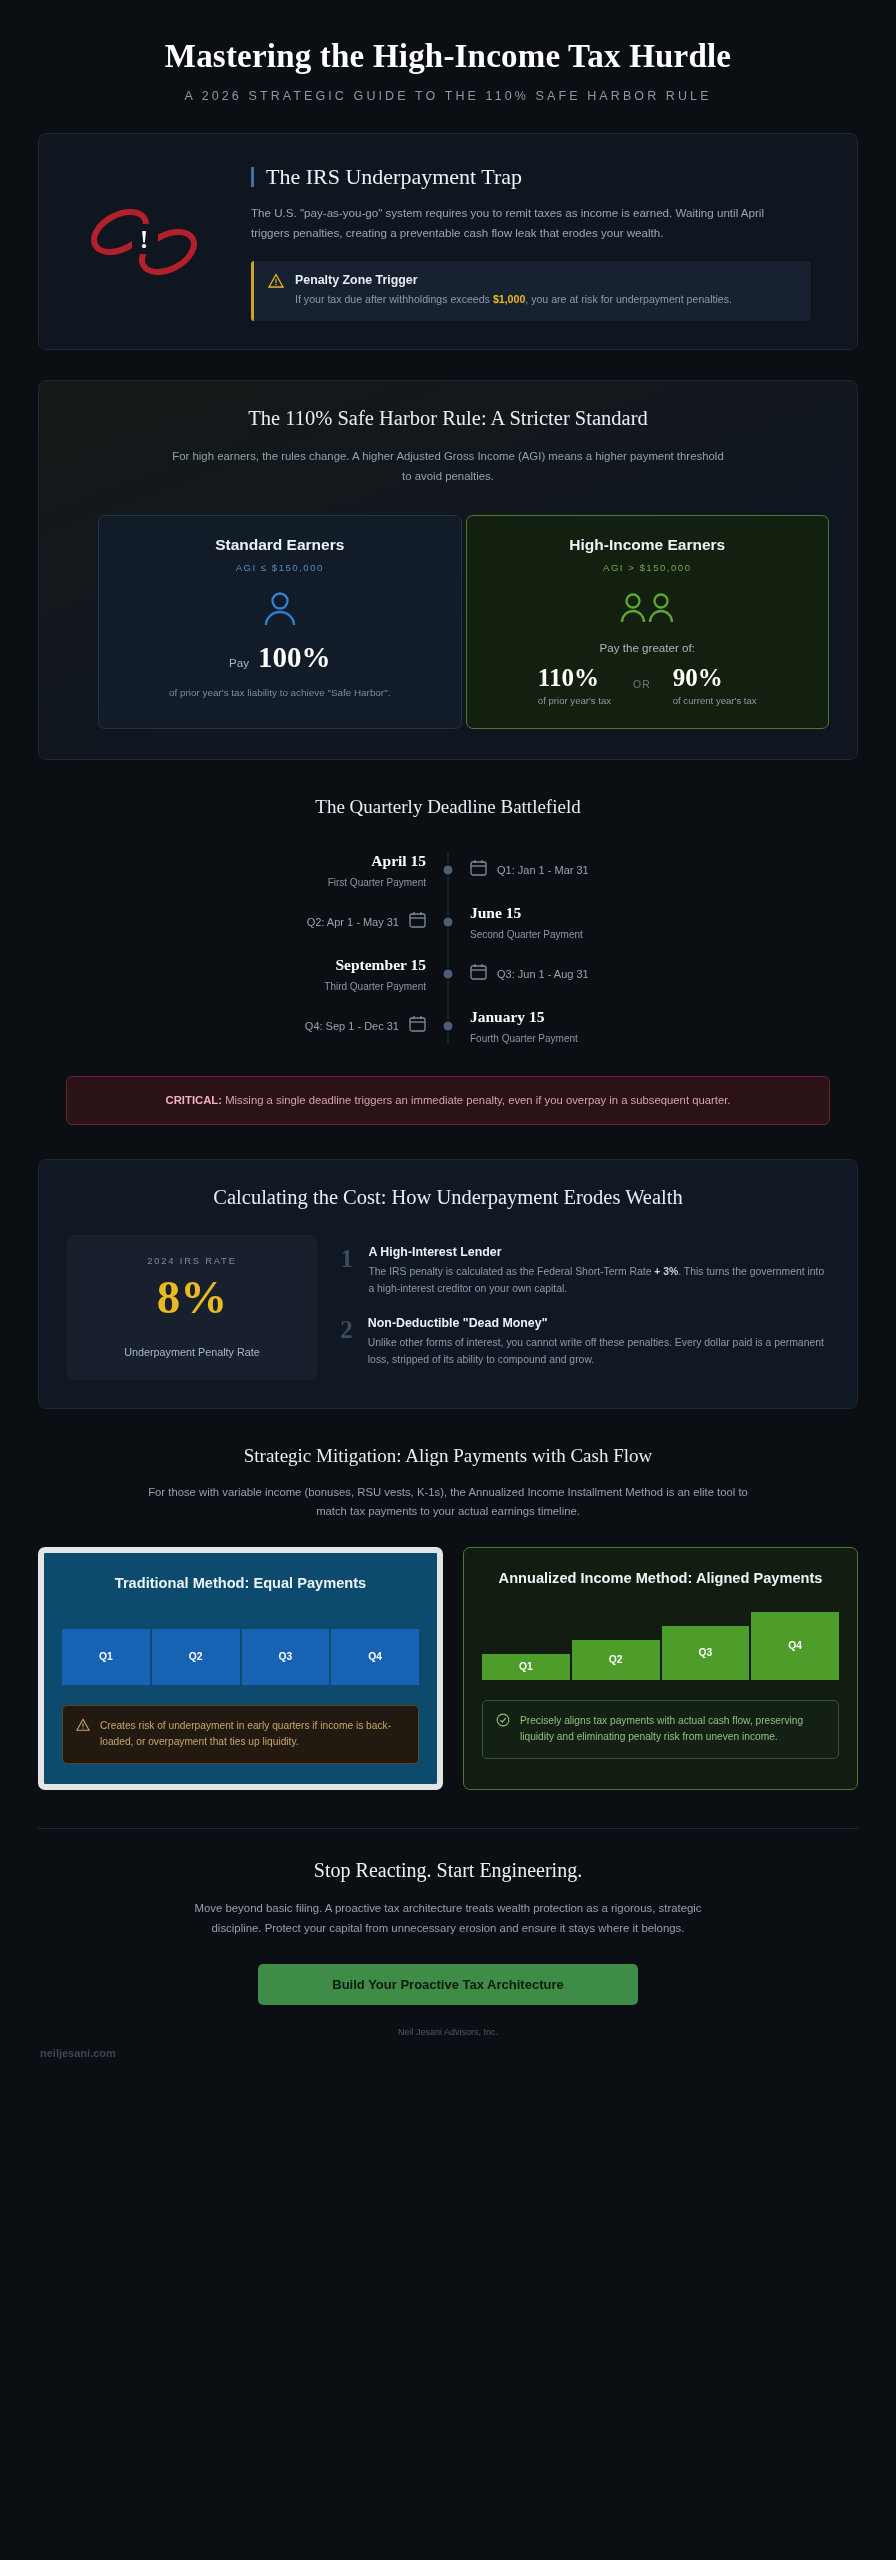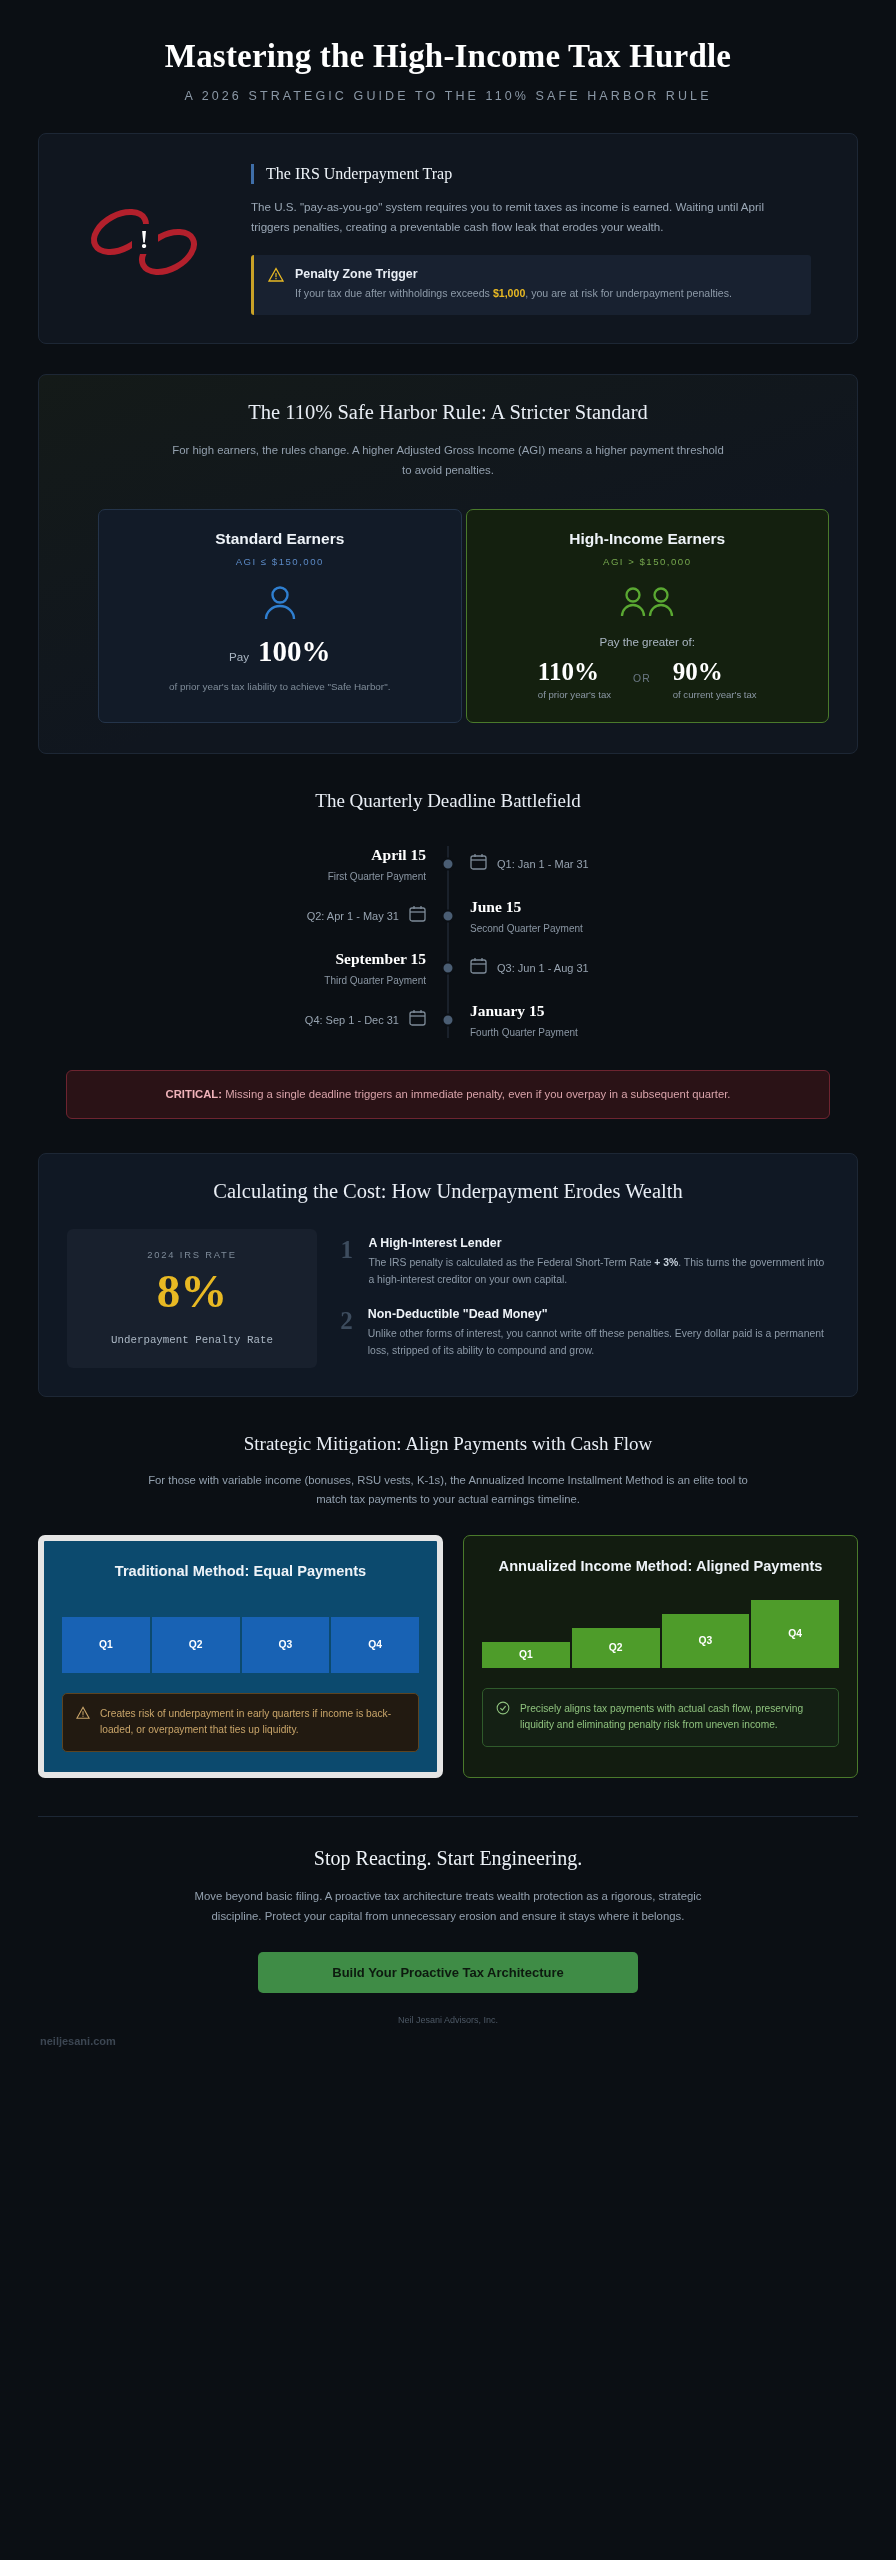--- a/index.html
+++ b/index.html
@@ -44,21 +44,21 @@
     font-weight: 400;
   }
 
   
   .trap { padding: 26px 28px 28px 28px; display: flex; gap: 24px; align-items: flex-start; }
   .trap-left { width: 160px; display:flex; align-items:center; justify-content:center; padding-top: 30px;}
   .trap-right { flex: 1; padding-top: 4px; }
   .trap-head {
     display: flex; align-items: center; gap: 12px;
     font-family: "Liberation Serif", serif;
-    font-size: 16px; color: #eef3f8;
+    font-size: 22px; color: #eef3f8;
   }
   .trap-head .bar { width: 3px; height: 20px; background: #3f6ea8; display:inline-block;}
   .trap-body {
     margin-top: 13px;
     font-size: 11.6px;
     line-height: 1.72;
     color: #9aa7b5;
     max-width: 540px;
   }
   .penalty-box {
@@ -124,21 +124,21 @@
     padding: 14px 18px; font-size: 11.3px; line-height:1.65; color:#d9a3aa; text-align:center;
   }
   .crit b { color:#f0b3ba; }
 
   
   .cost { margin-top: 34px; padding: 26px 28px 28px 28px; background:#101824; }
   .cost-body { display:flex; gap: 22px; margin-top: 26px; align-items: stretch; }
   .rate-box { width: 250px; background:#18202d; border-radius:6px; padding: 20px 14px 22px 14px; text-align:center; }
   .rate-box .yr { font-size: 9.4px; letter-spacing:1.8px; color:#7e8b99; }
   .rate-box .pct { font-family:"Liberation Serif", serif; font-size: 47px; color:#e8b923; font-weight:700; line-height:1.15; margin-top:4px;}
-  .rate-box .cap { font-size: 10.8px; color:#aab6c3; margin-top: 16px; font-family: Liberation Mono, monospace; }
+  .rate-box .cap { font-size: 10.8px; color:#aab6c3; margin-top: 22px; }
   .points { flex:1; display:flex; flex-direction:column; gap: 18px; justify-content:center; }
   .point { display:flex; gap: 14px; }
   .point .n { font-family:"Liberation Serif", serif; font-size: 25px; color:#3d4c5e; font-weight:700; width: 22px; text-align:center;}
   .point h4 { font-size: 12.4px; color:#eef3f8; font-weight:700; }
   .point p { font-size: 10.4px; color:#8d9aa8; line-height:1.62; margin-top:5px; }
   .point p b { color:#c8d2dd; }
 
   
   .mit { margin-top: 36px; padding: 0 38px; }
   .mit .lead { margin: 16px auto 0 auto; max-width: 600px; text-align:center; font-size:11.3px; line-height:1.72; color:#93a0ae;}

